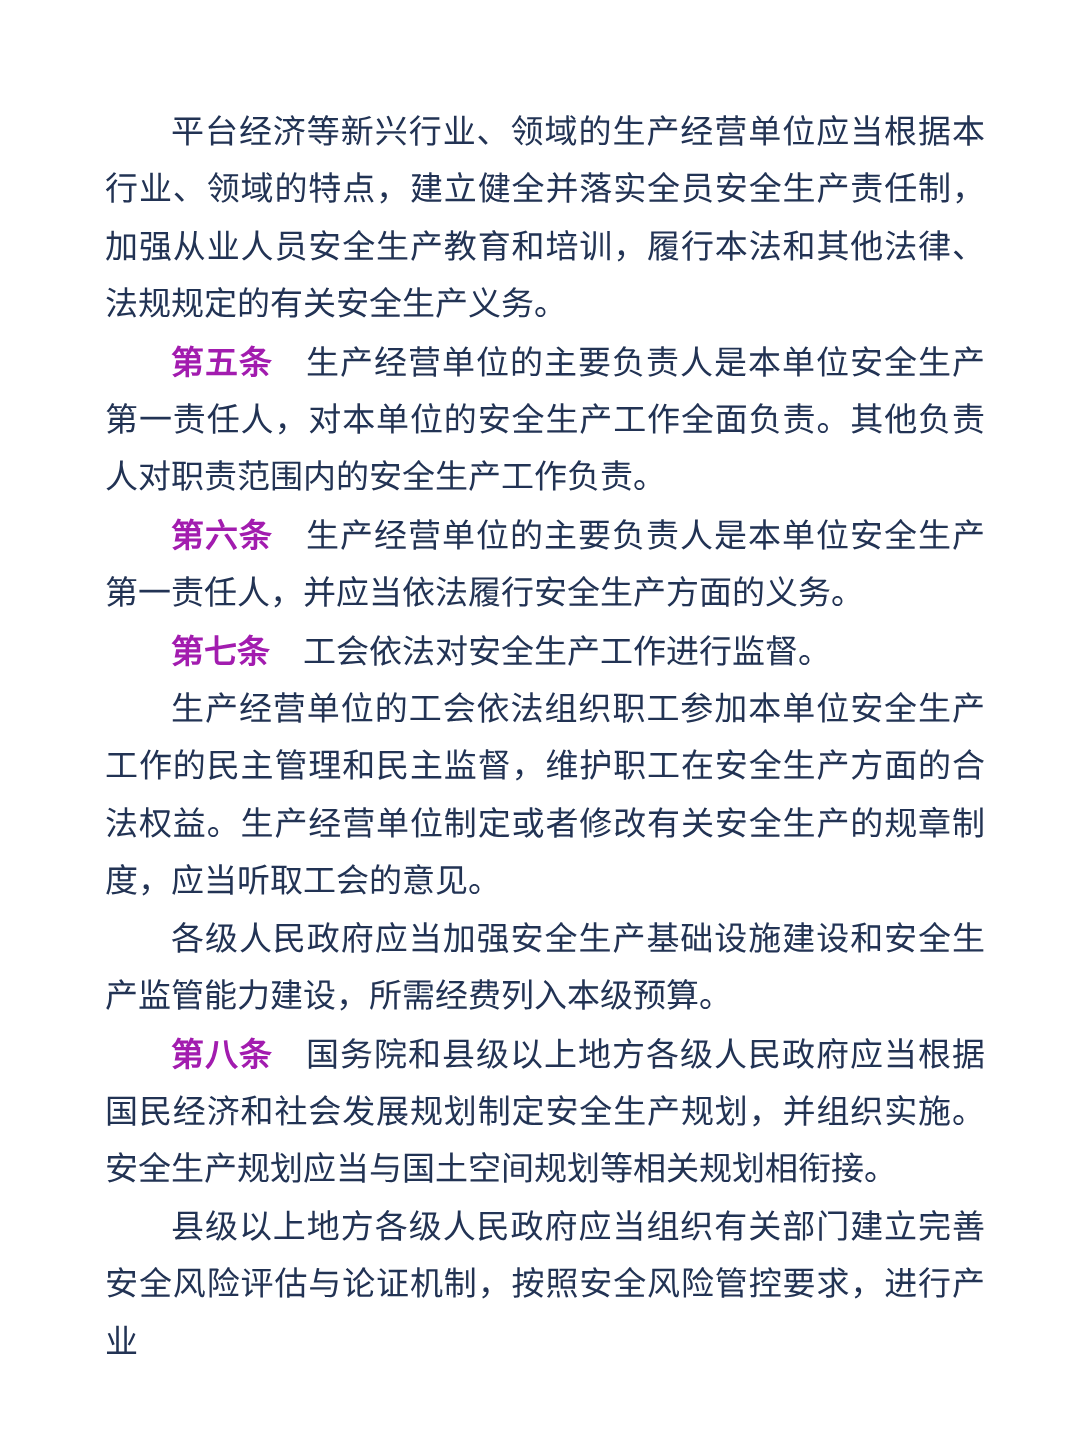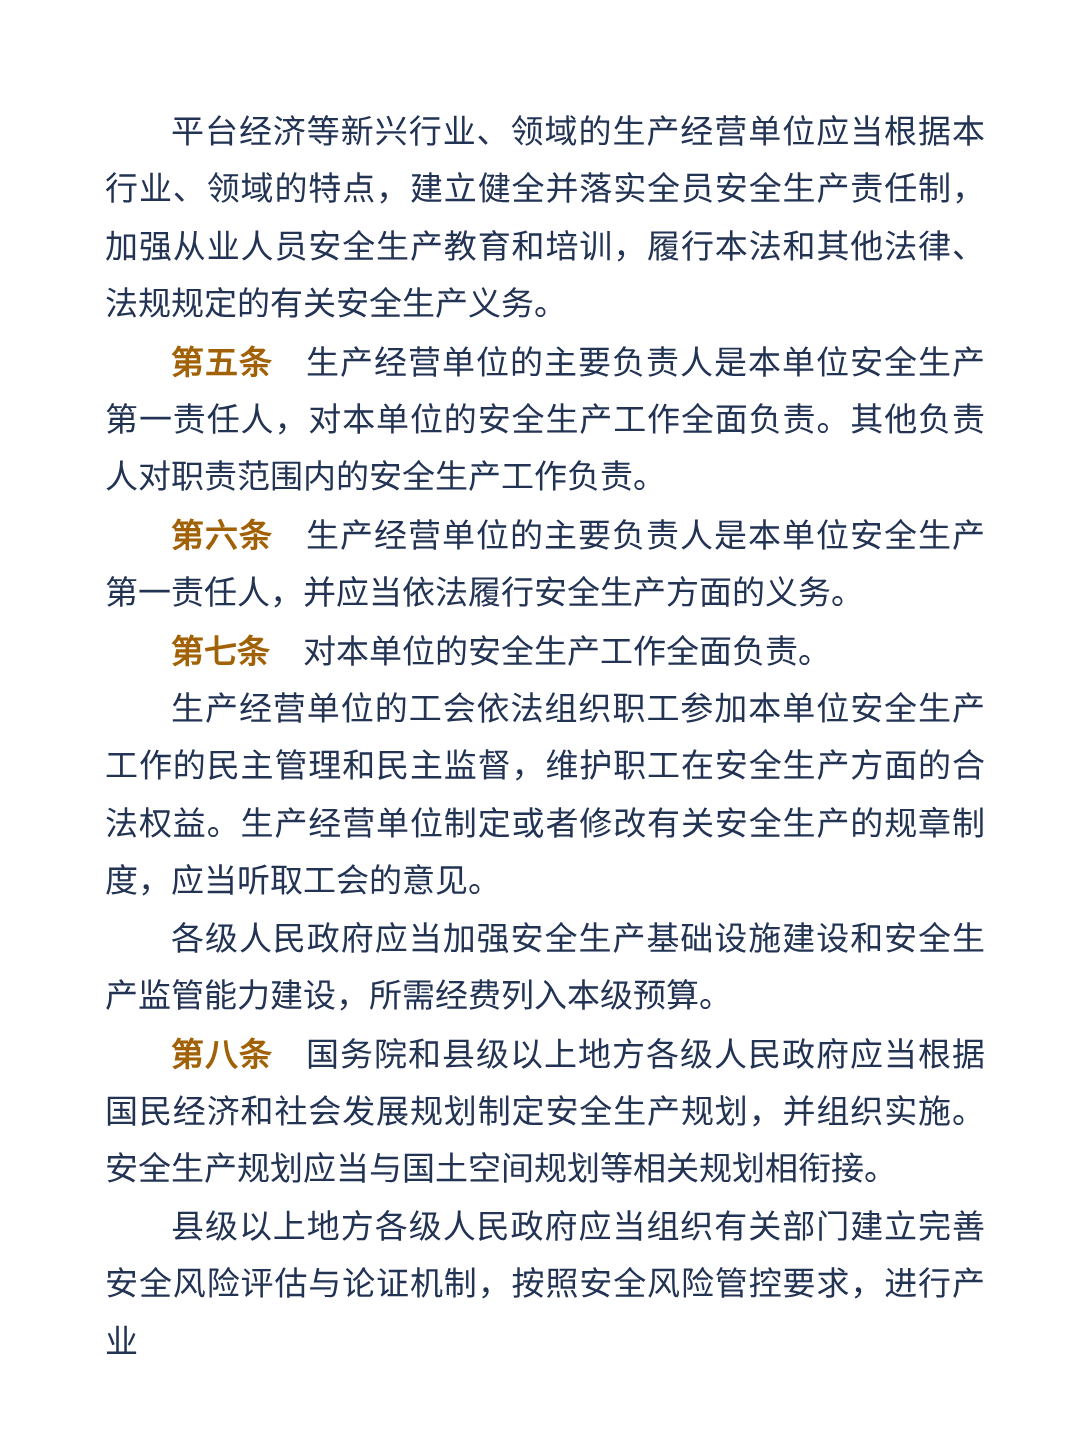--- a/index.html
+++ b/index.html
@@ -28,41 +28,41 @@
     color: #223354;
     text-align: justify;
     text-indent: 2em;
     letter-spacing: 0;
     word-break: normal;
     line-break: auto;
   }
   .article-num {
     font-family: "Liberation Sans", "DejaVu Sans", sans-serif;
     font-weight: bold;
-    color: #a16207;
+    color: #a21caf;
     margin-right: 1em;
   }
   .article-num:empty {
     display: none;
     margin: 0;
   }
 </style>
 </head>
 <body>
 
 <div class="page">
   <div class="doc-body">
 
     <p class="para"><span>平台经济等新兴行业、领域的生产经营单位应当根据本行业、领域的特点，建立健全并落实全员安全生产责任制，加强从业人员安全生产教育和培训，履行本法和其他法律、法规规定的有关安全生产义务。</span></p>
 
     <p class="para"><span class="article-num">第五条</span><span>生产经营单位的主要负责人是本单位安全生产第一责任人，对本单位的安全生产工作全面负责。其他负责人对职责范围内的安全生产工作负责。</span></p>
 
     <p class="para"><span class="article-num">第六条</span><span>生产经营单位的主要负责人是本单位安全生产第一责任人，并应当依法履行安全生产方面的义务。</span></p>
 
-    <p class="para"><span class="article-num">第七条</span><span>对本单位的安全生产工作全面负责。</span></p>
+    <p class="para"><span class="article-num">第七条</span><span>工会依法对安全生产工作进行监督。</span></p>
 
     <p class="para"><span>生产经营单位的工会依法组织职工参加本单位安全生产工作的民主管理和民主监督，维护职工在安全生产方面的合法权益。生产经营单位制定或者修改有关安全生产的规章制度，应当听取工会的意见。</span></p>
 
     <p class="para"><span>各级人民政府应当加强安全生产基础设施建设和安全生产监管能力建设，所需经费列入本级预算。</span></p>
 
     <p class="para"><span class="article-num">第八条</span><span>国务院和县级以上地方各级人民政府应当根据国民经济和社会发展规划制定安全生产规划，并组织实施。安全生产规划应当与国土空间规划等相关规划相衔接。</span></p>
 
     <p class="para"><span>县级以上地方各级人民政府应当组织有关部门建立完善安全风险评估与论证机制，按照安全风险管控要求，进行产业</span></p>
 
   </div>

